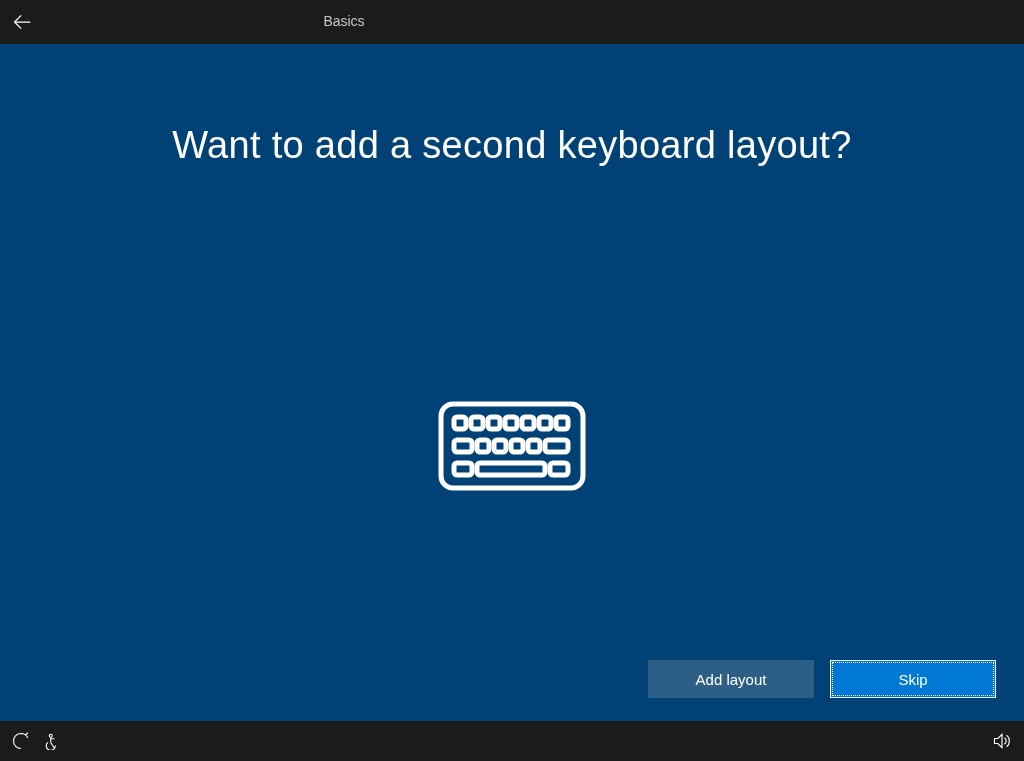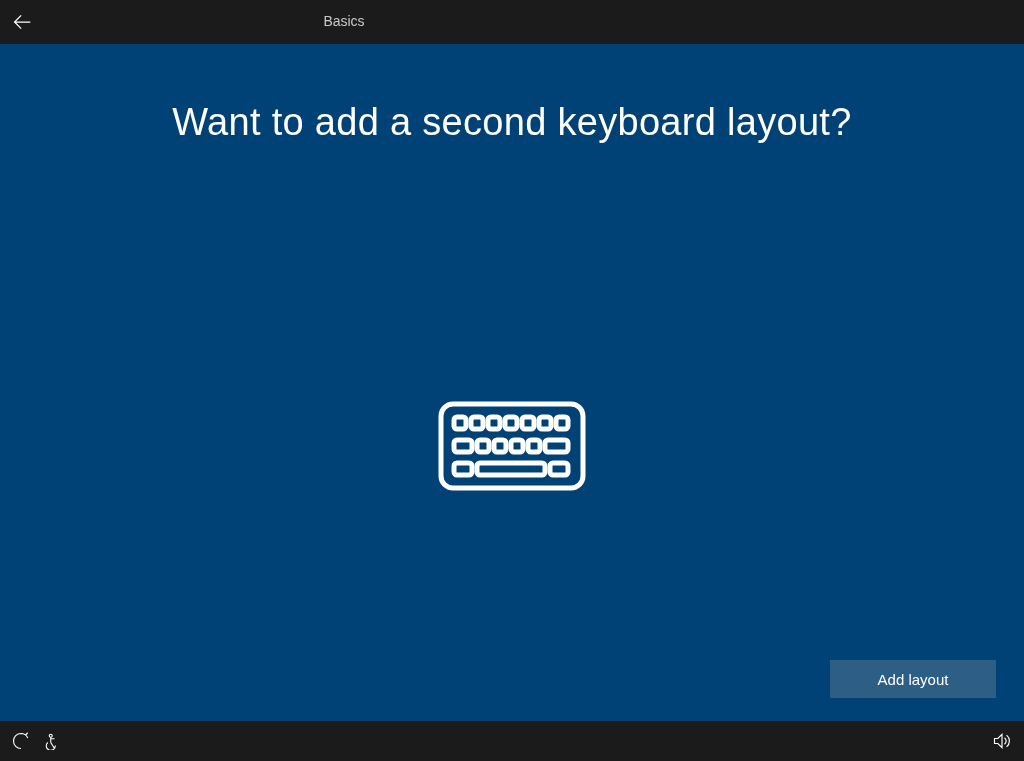--- a/index.html
+++ b/index.html
@@ -55,21 +55,21 @@
     .main {
       flex: 1;
       background: #004275;
       position: relative;
     }
     .title {
       color: #fff;
       font-size: 38px;
       font-weight: 300;
       text-align: center;
-      padding-top: 57px;
+      padding-top: 80px;
       letter-spacing: 0.3px;
     }
     .keyboard-icon-wrapper {
       position: absolute;
       top: 356px;
       left: 50%;
       transform: translateX(-50%);
     }
     .keyboard-svg {
       width: 150px;
@@ -172,20 +172,23 @@
       <rect x="17" y="63" width="18" height="12" rx="3"></rect>
       <rect x="40" y="63" width="68" height="12" rx="3"></rect>
       <rect x="113" y="63" width="18" height="12" rx="3"></rect>
     </svg>
   </div>
 
   <div class="buttons">
     <button class="btn btn-secondary">
       <span>Add layout</span>
     </button>
+    <button class="btn btn-primary">
+      <span>Skip</span>
+    </button>
   </div>
 </div>
 
 <div class="footer">
   <div class="footer-left">
     <svg class="footer-icon" width="18" height="18" viewBox="0 0 24 24">
       <path fill="none" stroke="#fff" stroke-width="1.5" d="M12 2 A10 10 0 1 0 12 22 M12 2 A10 10 0 0 1 21 8 M18 4 L21 1"></path>
     </svg>
     <svg class="footer-icon" width="18" height="18" viewBox="0 0 24 24">
       <circle fill="none" stroke="#fff" stroke-width="1.5" cx="9" cy="5" r="2"></circle>

